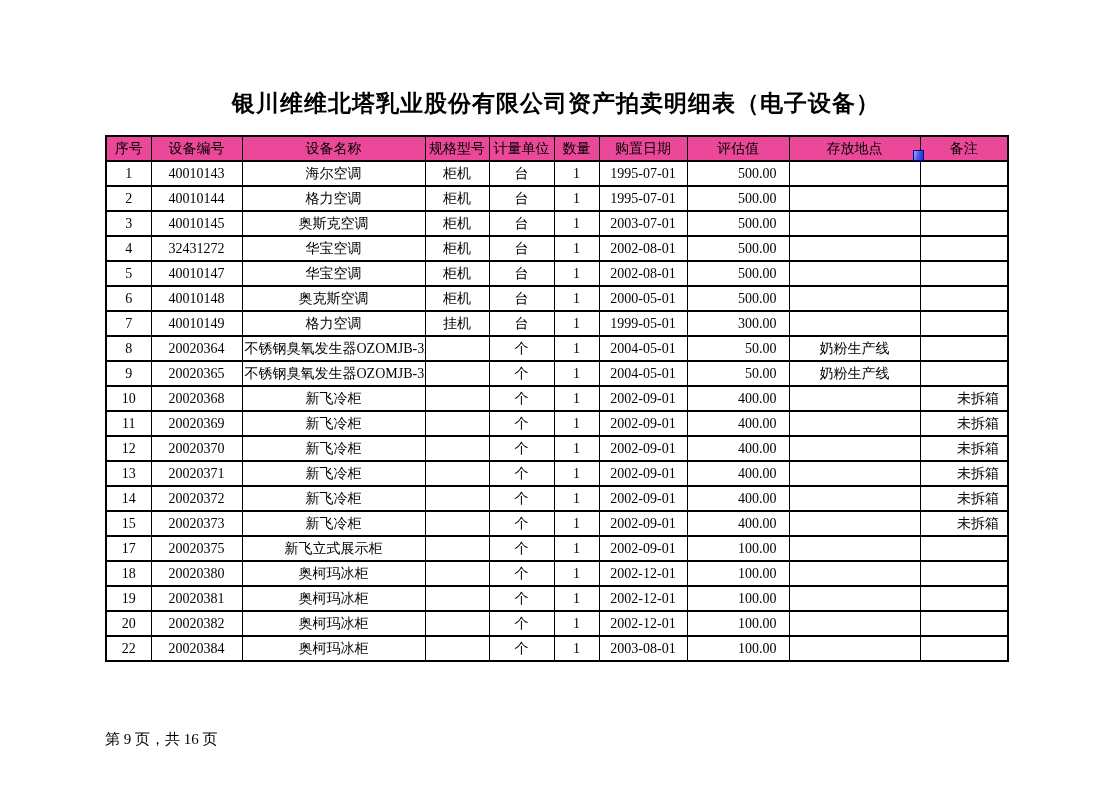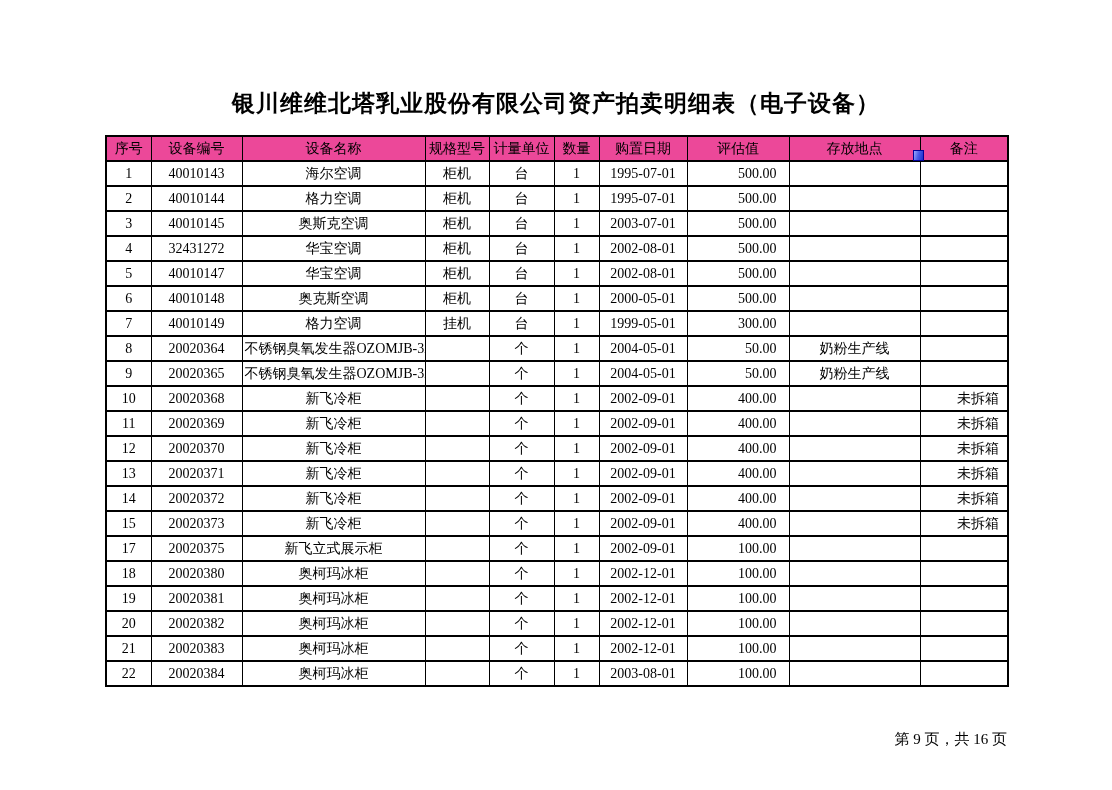--- a/index.html
+++ b/index.html
@@ -51,21 +51,21 @@
     font-weight: normal;
     font-size: 14px;
   }
   table.asset-table td { font-family: "Liberation Serif", "DejaVu Serif", serif; }
   table.asset-table td.col-7 { text-align: right; padding-right: 12px; }
   table.asset-table td.col-9 { text-align: right; padding-right: 8px; }
 
   .page-footer {
     position: absolute;
     left: 105px; top: 722px; width: 902px;
-    text-align: right;
+    text-align: left;
     font-size: 15px;
     color: #000000;
     font-family: "Liberation Serif", "DejaVu Serif", serif;
   }
 
   .fill-handle {
     position: absolute;
     left: 913px; top: 142px;
     width: 11px; height: 11px;
     background: linear-gradient(105deg, #99aaff 0%, #4d5fe8 45%, #1b2ccc 100%);
@@ -330,32 +330,20 @@
           <td class="col-2">奥柯玛冰柜</td>
           <td class="col-3"></td>
           <td class="col-4">个</td>
           <td class="col-5">1</td>
           <td class="col-6">2002-12-01</td>
           <td class="col-7">100.00</td>
           <td class="col-8"></td>
           <td class="col-9"></td>
         </tr>
         <tr>
-          <td class="col-0">21</td>
-          <td class="col-1">20020383</td>
-          <td class="col-2">奥柯玛冰柜</td>
-          <td class="col-3"></td>
-          <td class="col-4">个</td>
-          <td class="col-5">1</td>
-          <td class="col-6">2002-12-01</td>
-          <td class="col-7">100.00</td>
-          <td class="col-8"></td>
-          <td class="col-9"></td>
-        </tr>
-        <tr>
           <td class="col-0">22</td>
           <td class="col-1">20020384</td>
           <td class="col-2">奥柯玛冰柜</td>
           <td class="col-3"></td>
           <td class="col-4">个</td>
           <td class="col-5">1</td>
           <td class="col-6">2003-08-01</td>
           <td class="col-7">100.00</td>
           <td class="col-8"></td>
           <td class="col-9"></td>

